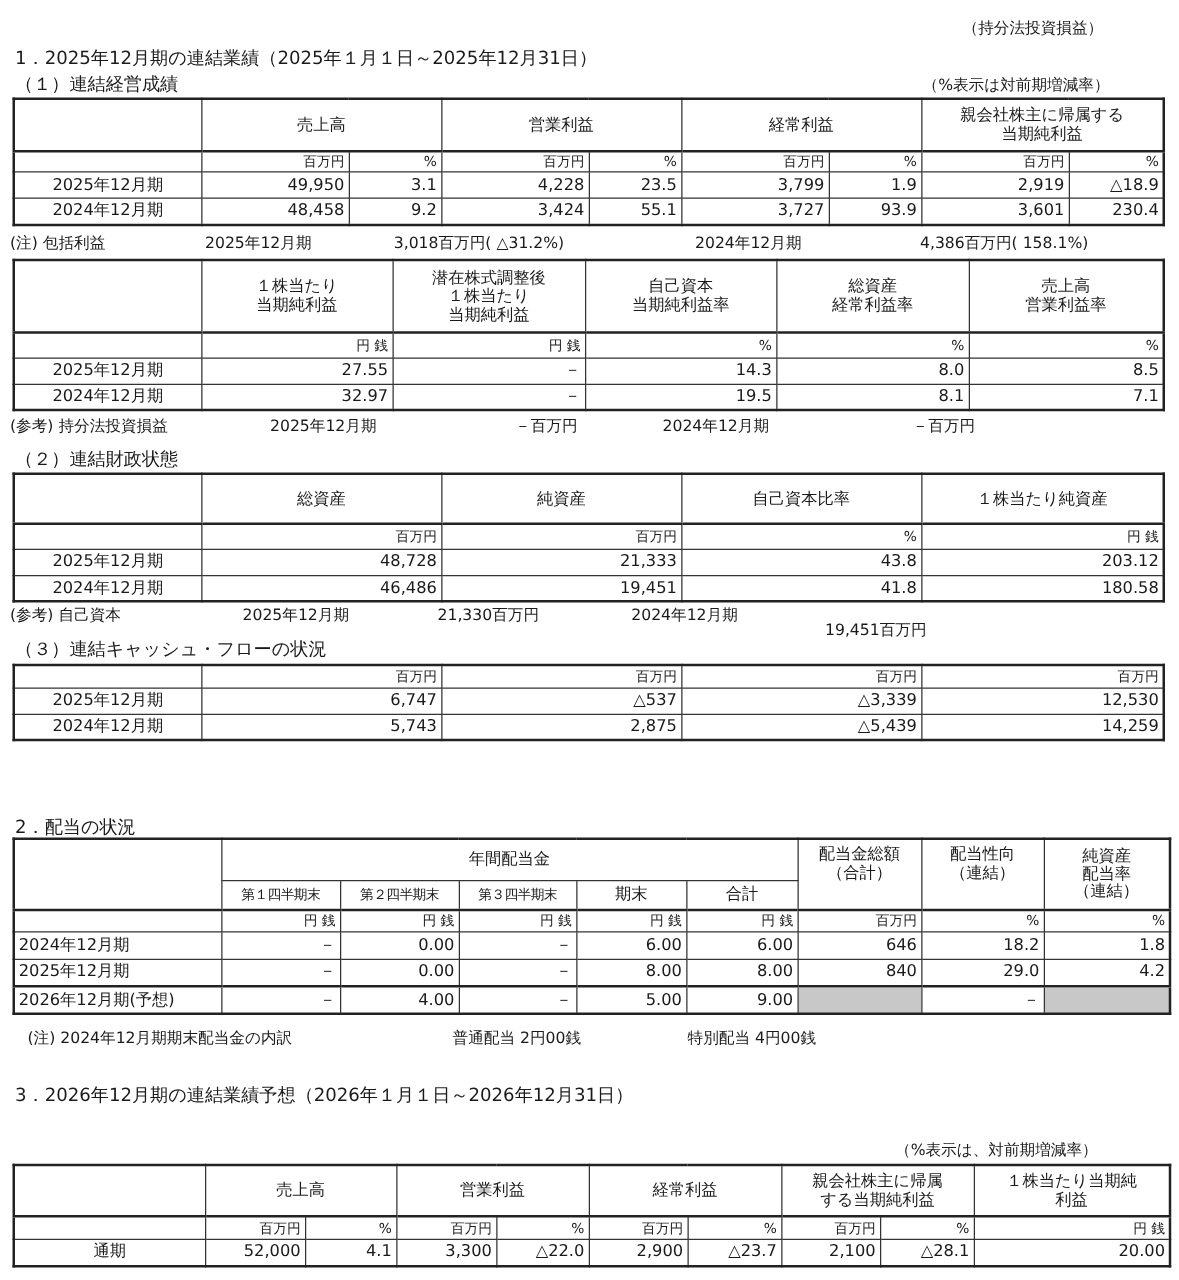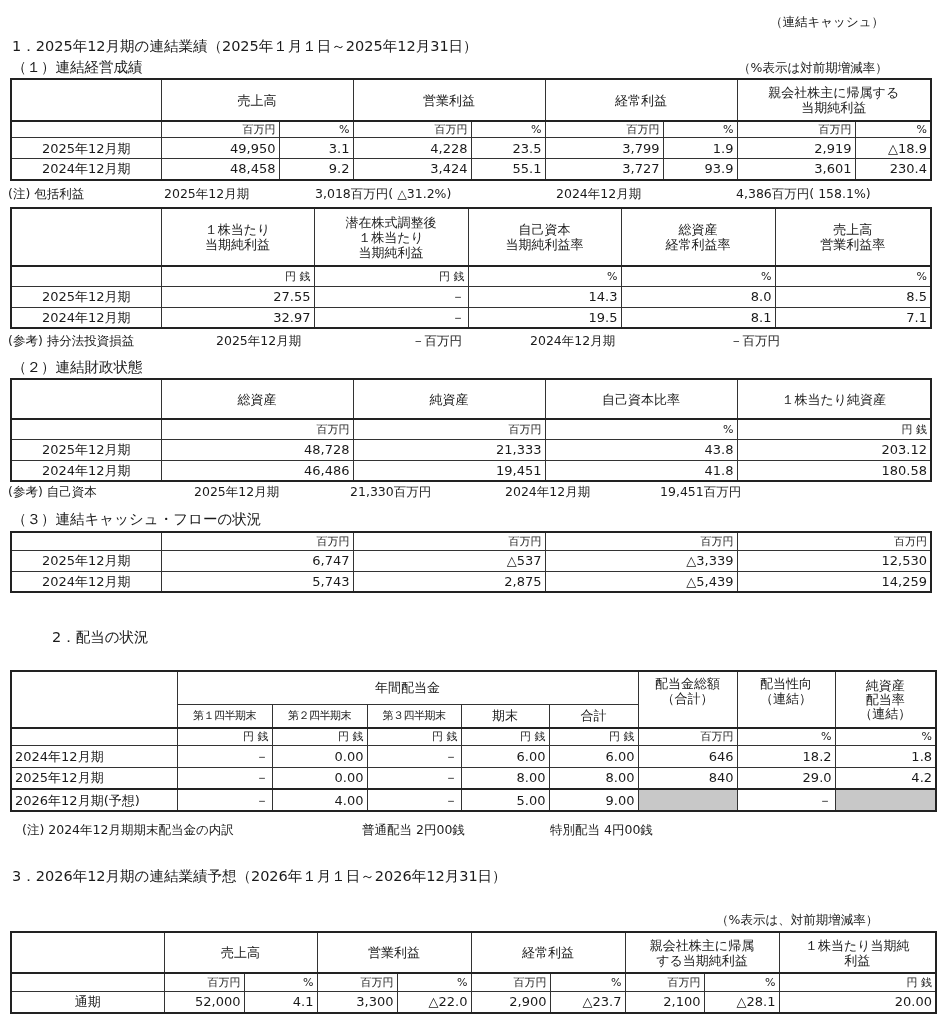--- a/index.html
+++ b/index.html
@@ -25,21 +25,21 @@
   td.lbl { text-align: center; border-top: none; border-bottom: none; }
   tr.hrow td { border-bottom: 2px solid #222; }
   .stack span { display: block; }
   td.gray { background: #c8c8c8; }
   .sep-top td { border-top: 2px solid #222 !important; }
   td.q { font-size: 11px; padding: 0 1px; text-align: center; letter-spacing: -0.5px; }
 </style>
 </head>
 <body>
 
-<div class="abs note" style="left:770px; top:14px;">（連結キャッシュ）</div>
+<div class="abs note" style="left:770px; top:14px;">（持分法投資損益）</div>
 
 <div class="abs h1" style="left:12px; top:37px;">1．2025年12月期の連結業績（2025年１月１日～2025年12月31日）</div>
 <div class="abs h1" style="left:12px; top:58px;">（１）連結経営成績</div>
 <div class="abs note" style="left:738px; top:60px;">（%表示は対前期増減率）</div>
 
 <table class="t" style="left:10px; top:78px; width:920px;">
   <colgroup>
     <col style="width:150px">
       <col style="width:118px">
       <col style="width:74px">
@@ -209,21 +209,21 @@
     <td class="num">41.8</td>
     <td class="num">180.58</td>
   </tr>
 </tbody>
   </table>
 
 <div class="abs note" style="left:8px; top:484px;">(参考) 自己資本</div>
 <div class="abs note" style="left:194px; top:484px;">2025年12月期</div>
 <div class="abs note" style="left:350px; top:484px;">21,330百万円</div>
 <div class="abs note" style="left:505px; top:484px;">2024年12月期</div>
-<div class="abs note" style="left:660px; top:484px;">19,451百万円</div>
+<div class="abs note" style="left:660px; top:496px;">19,451百万円</div>
 
 <div class="abs h1" style="left:12px; top:510px;">（３）連結キャッシュ・フローの状況</div>
 
 <table class="t" style="left:10px; top:531px; width:920px;">
   <colgroup>
     <col style="width:150px">
       <col style="width:192px">
       <col style="width:192px">
       <col style="width:192px">
       <col style="width:194px">
@@ -246,21 +246,21 @@
   <tr style="height:21px;">
     <td class="lbl">2024年12月期</td>
     <td class="num">5,743</td>
     <td class="num">2,875</td>
     <td class="num">△5,439</td>
     <td class="num">14,259</td>
   </tr>
 </tbody>
   </table>
 
-<div class="abs h1" style="left:12px; top:628px;margin-left:40px;">2．配当の状況</div>
+<div class="abs h1" style="left:12px; top:652px;">2．配当の状況</div>
 
 <table class="t" style="left:10px; top:670px; width:925px;">
   <colgroup>
     <col style="width:166px">
       <col style="width:95px">
       <col style="width:95px">
       <col style="width:94px">
       <col style="width:88px">
       <col style="width:89px">
       <col style="width:99px">

